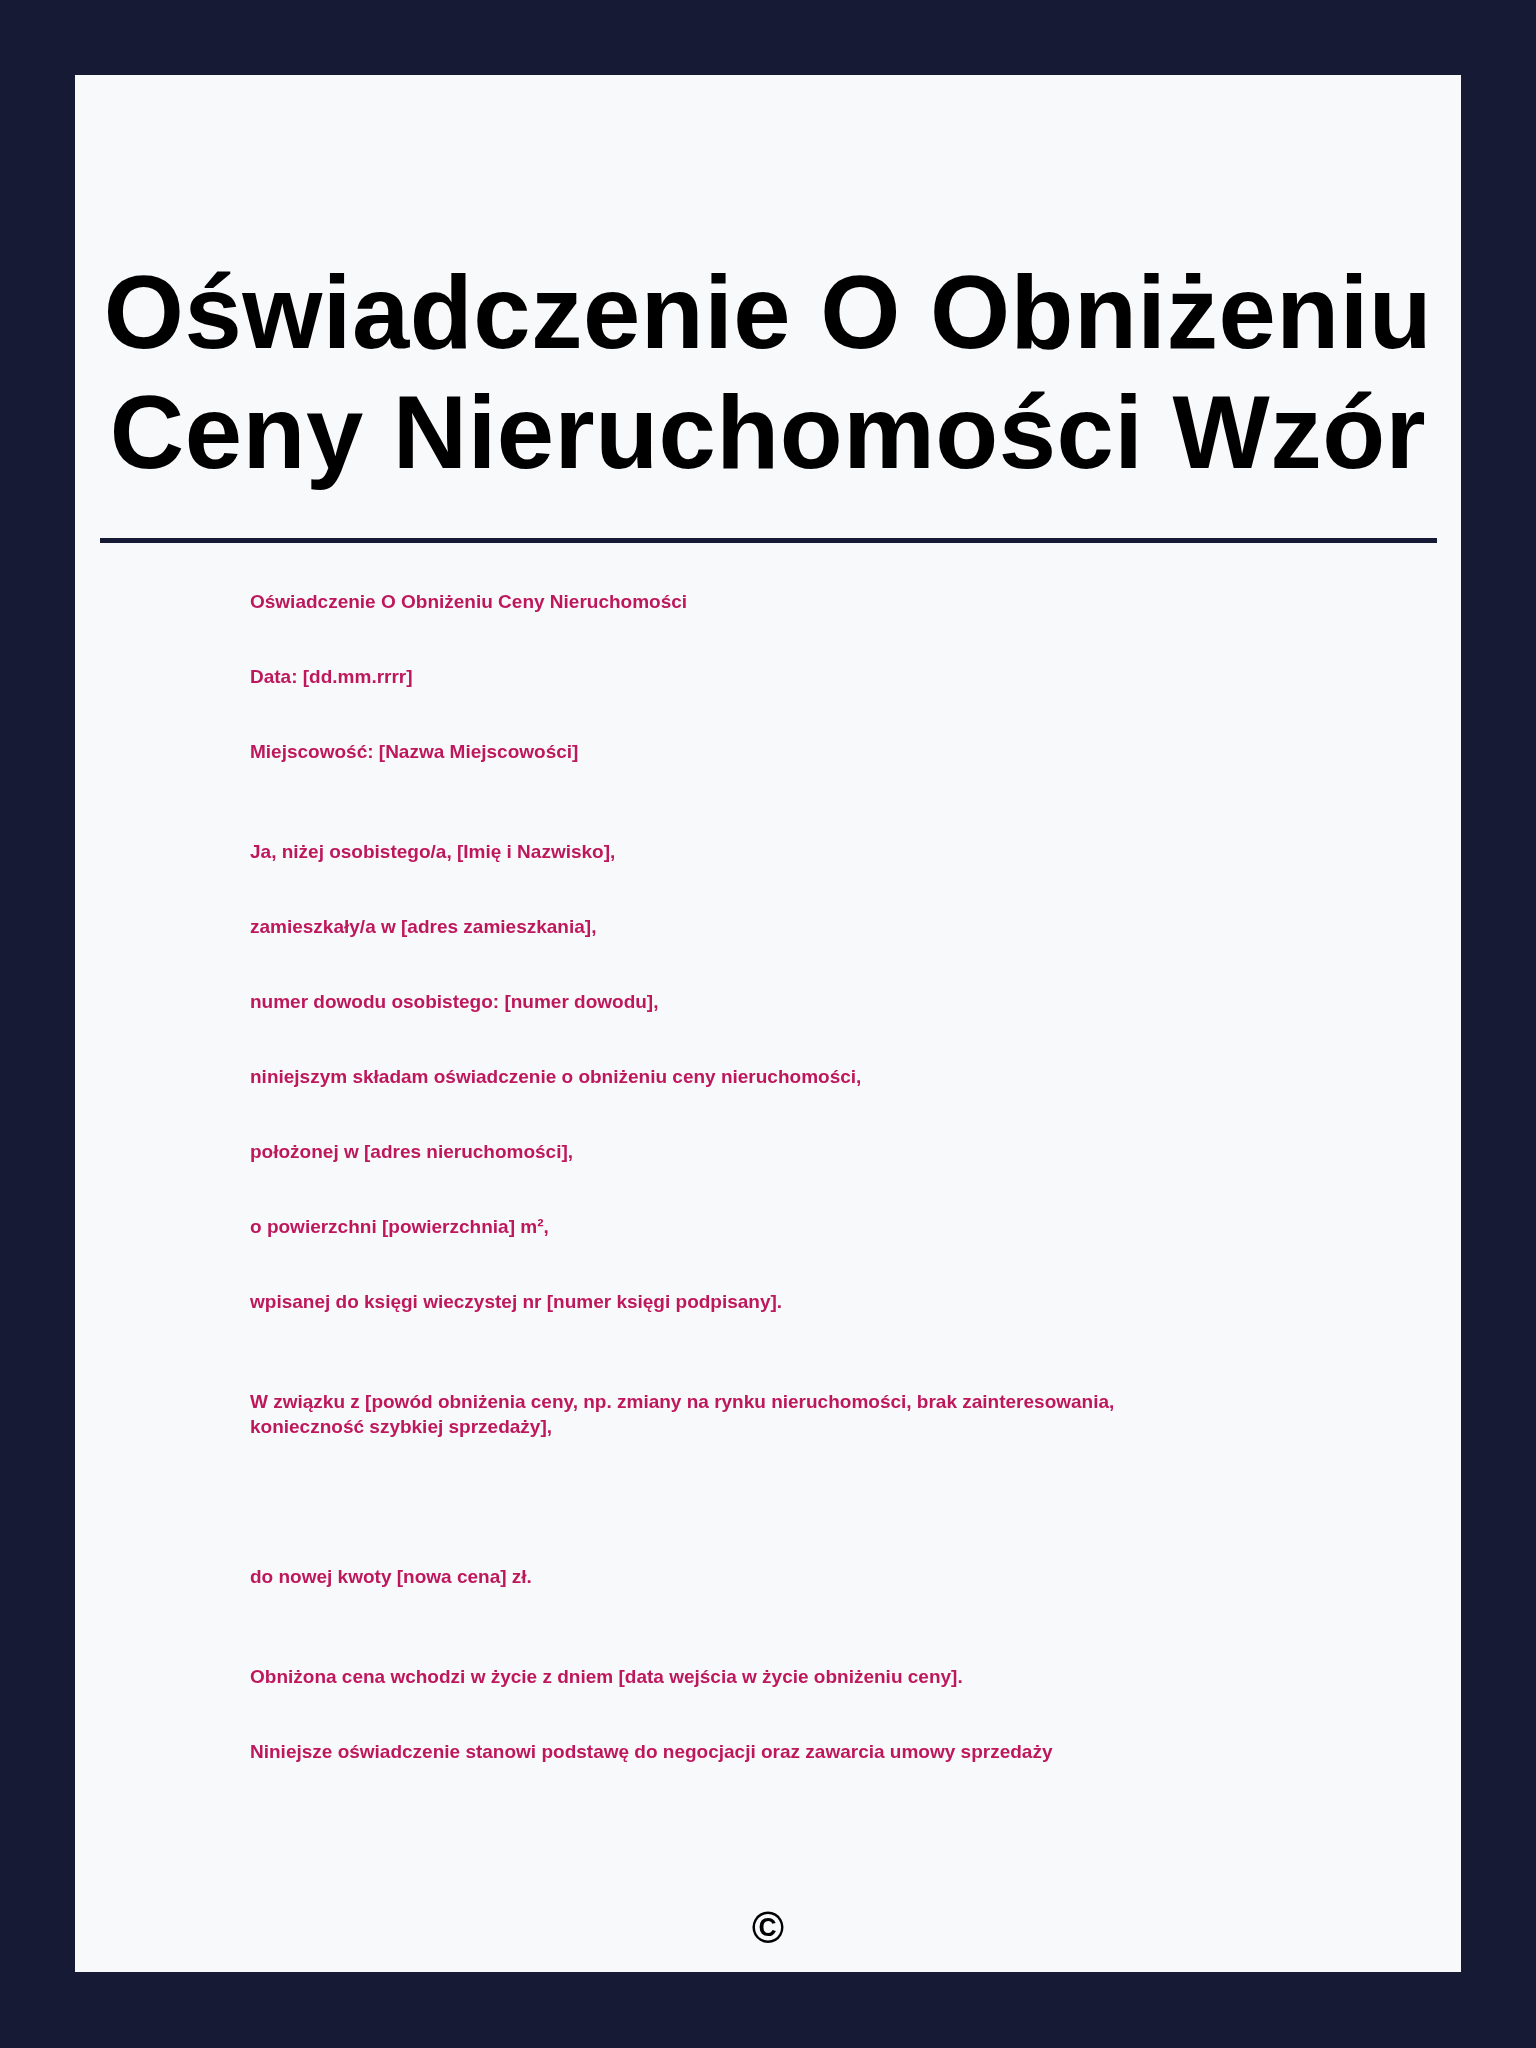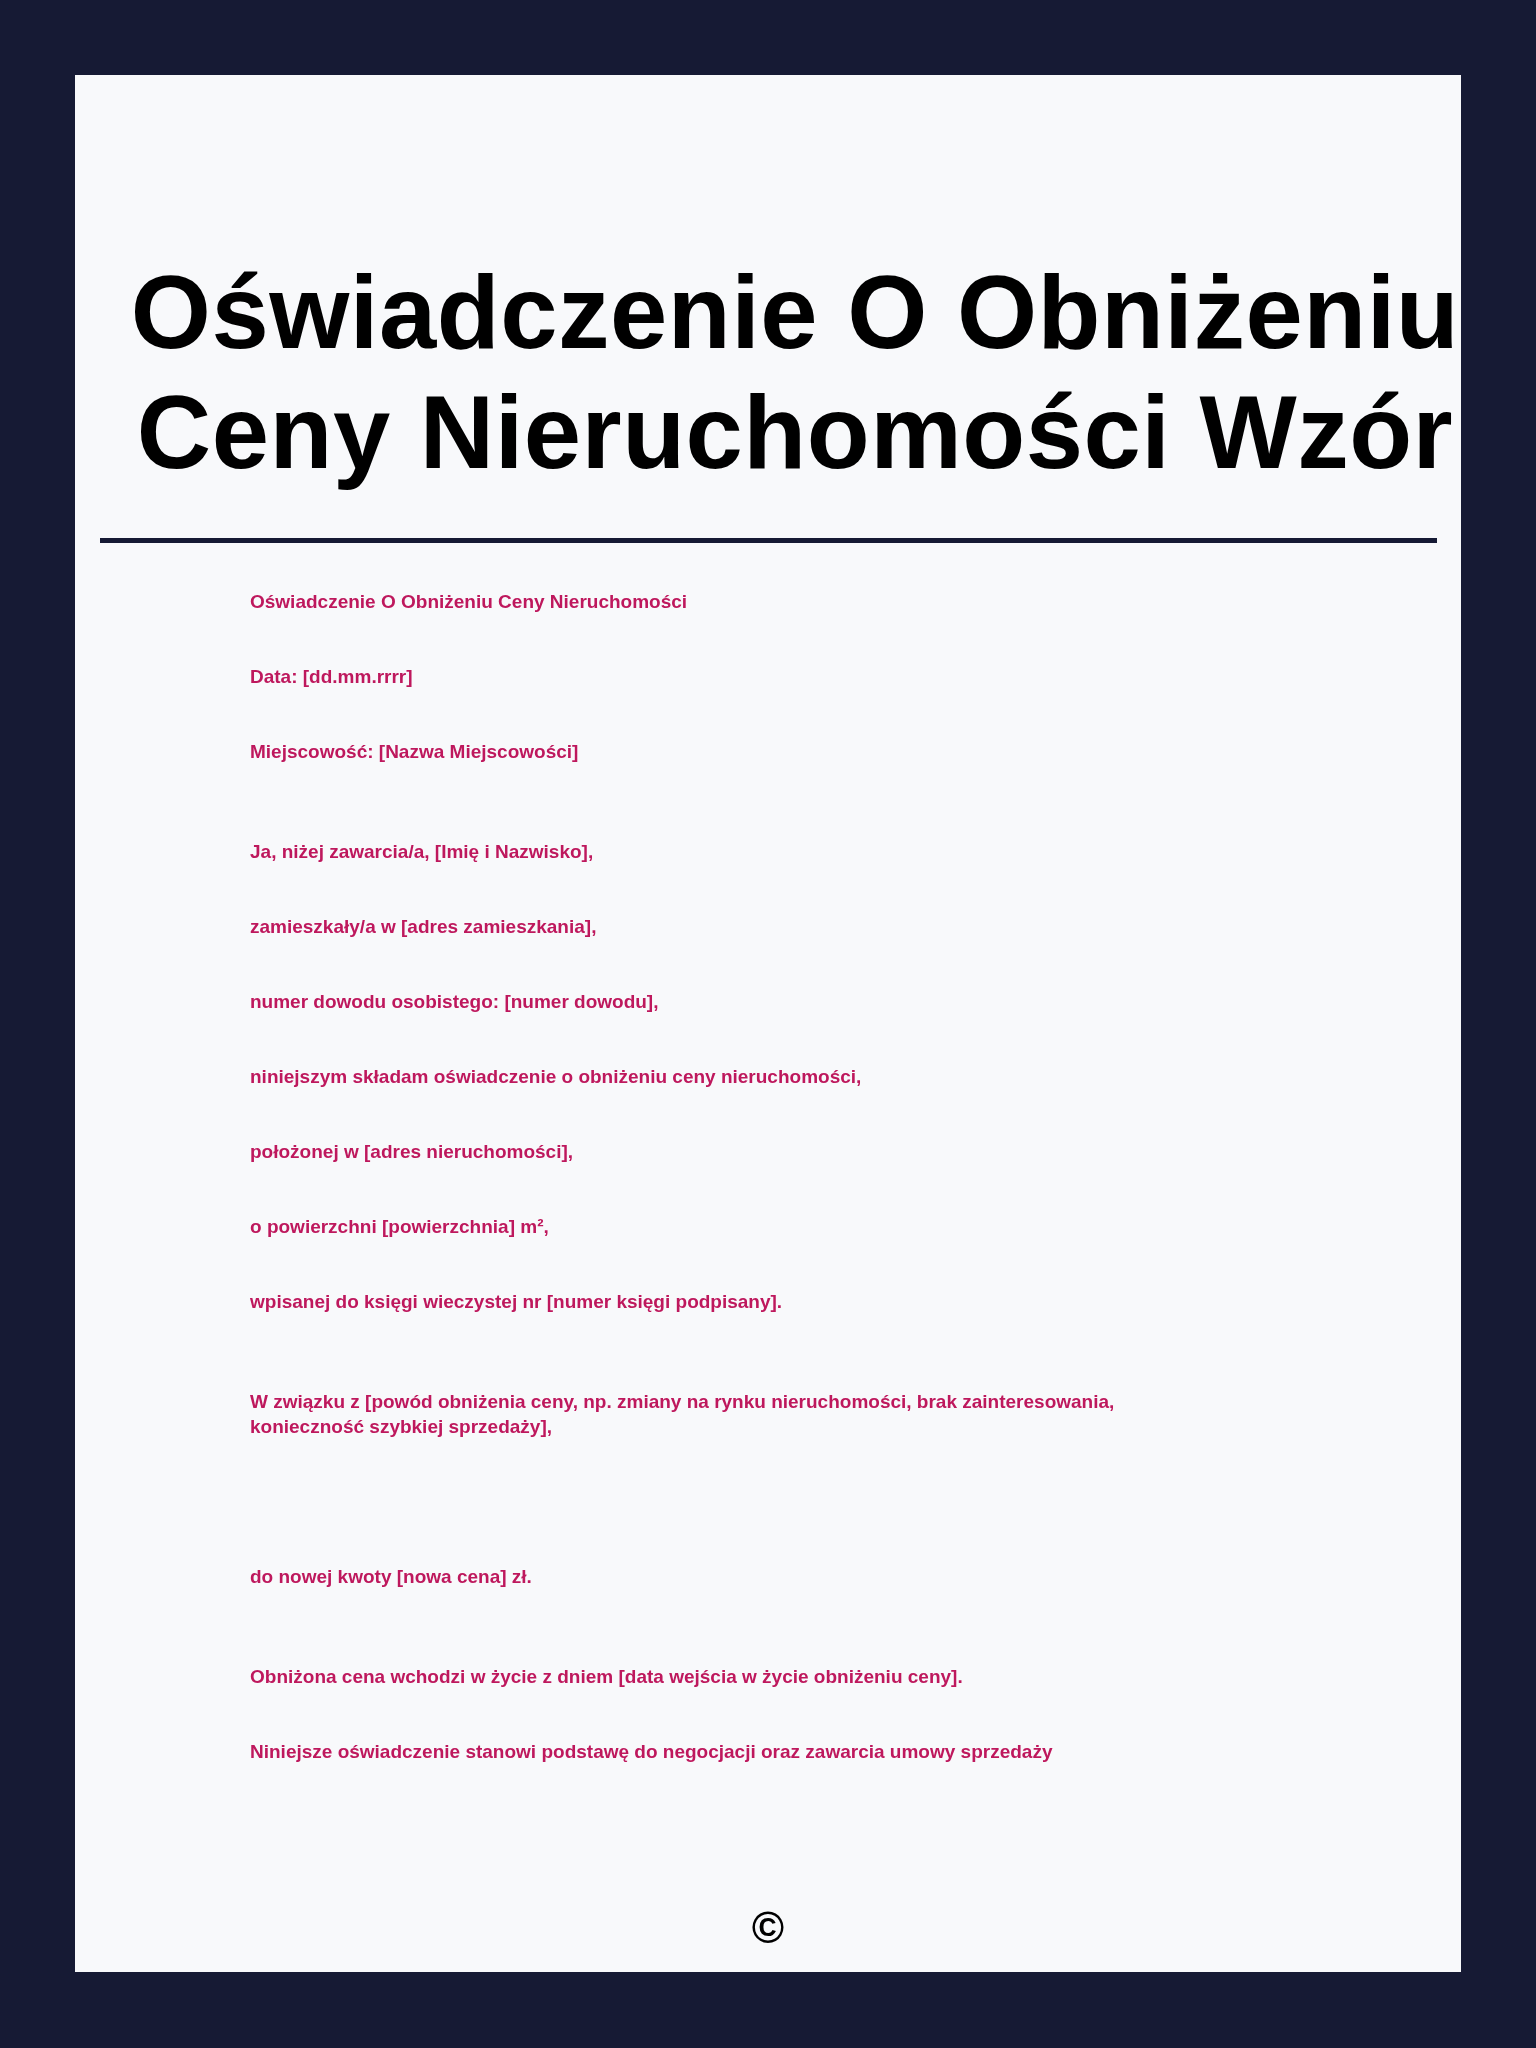--- a/index.html
+++ b/index.html
@@ -20,21 +20,20 @@
     position: absolute;
     left: 0; top: 178px;
     width: 1386px;
     margin: 0;
     text-align: center;
     font-weight: bold;
     font-size: 103px;
     line-height: 120px;
     color: #000;
     letter-spacing: 0.5px;
-    padding-left: 27px;
   }
   .divider {
     position: absolute;
     left: 25px; top: 463px;
     width: 1337px; height: 5px;
     background: #161a34;
   }
   .line {
     position: absolute;
     left: 175px;
@@ -60,21 +59,21 @@
 <body>
 
 <div class="page">
   <h1 class="title">Oświadczenie O Obniżeniu Ceny Nieruchomości Wzór</h1>
   <div class="divider"></div>
 
   <p class="line" style="top:514px">Oświadczenie O Obniżeniu Ceny Nieruchomości</p>
   <p class="line" style="top:589px">Data: [dd.mm.rrrr]</p>
   <p class="line" style="top:664px">Miejscowość: [Nazwa Miejscowości]</p>
 
-  <p class="line" style="top:764px">Ja, niżej zawarcia/a, [Imię i Nazwisko],</p>
+  <p class="line" style="top:764px">Ja, niżej osobistego/a, [Imię i Nazwisko],</p>
   <p class="line" style="top:839px">zamieszkały/a w [adres zamieszkania],</p>
   <p class="line" style="top:914px">numer dowodu osobistego: [numer dowodu],</p>
   <p class="line" style="top:1064px">położonej w [adres nieruchomości],</p>
   <p class="line" style="top:989px">niniejszym składam oświadczenie o obniżeniu ceny nieruchomości,</p>
   <p class="line" style="top:1139px">o powierzchni [powierzchnia] m²,</p>
   <p class="line" style="top:1214px">wpisanej do księgi wieczystej nr [numer księgi podpisany].</p>
 
   <p class="line" style="top:1314px; width:980px;">W związku z [powód obniżenia ceny, np. zmiany na rynku nieruchomości, brak zainteresowania, konieczność szybkiej sprzedaży],</p>
   <p class="line" style="top:1489px">do nowej kwoty [nowa cena] zł.</p>
 

